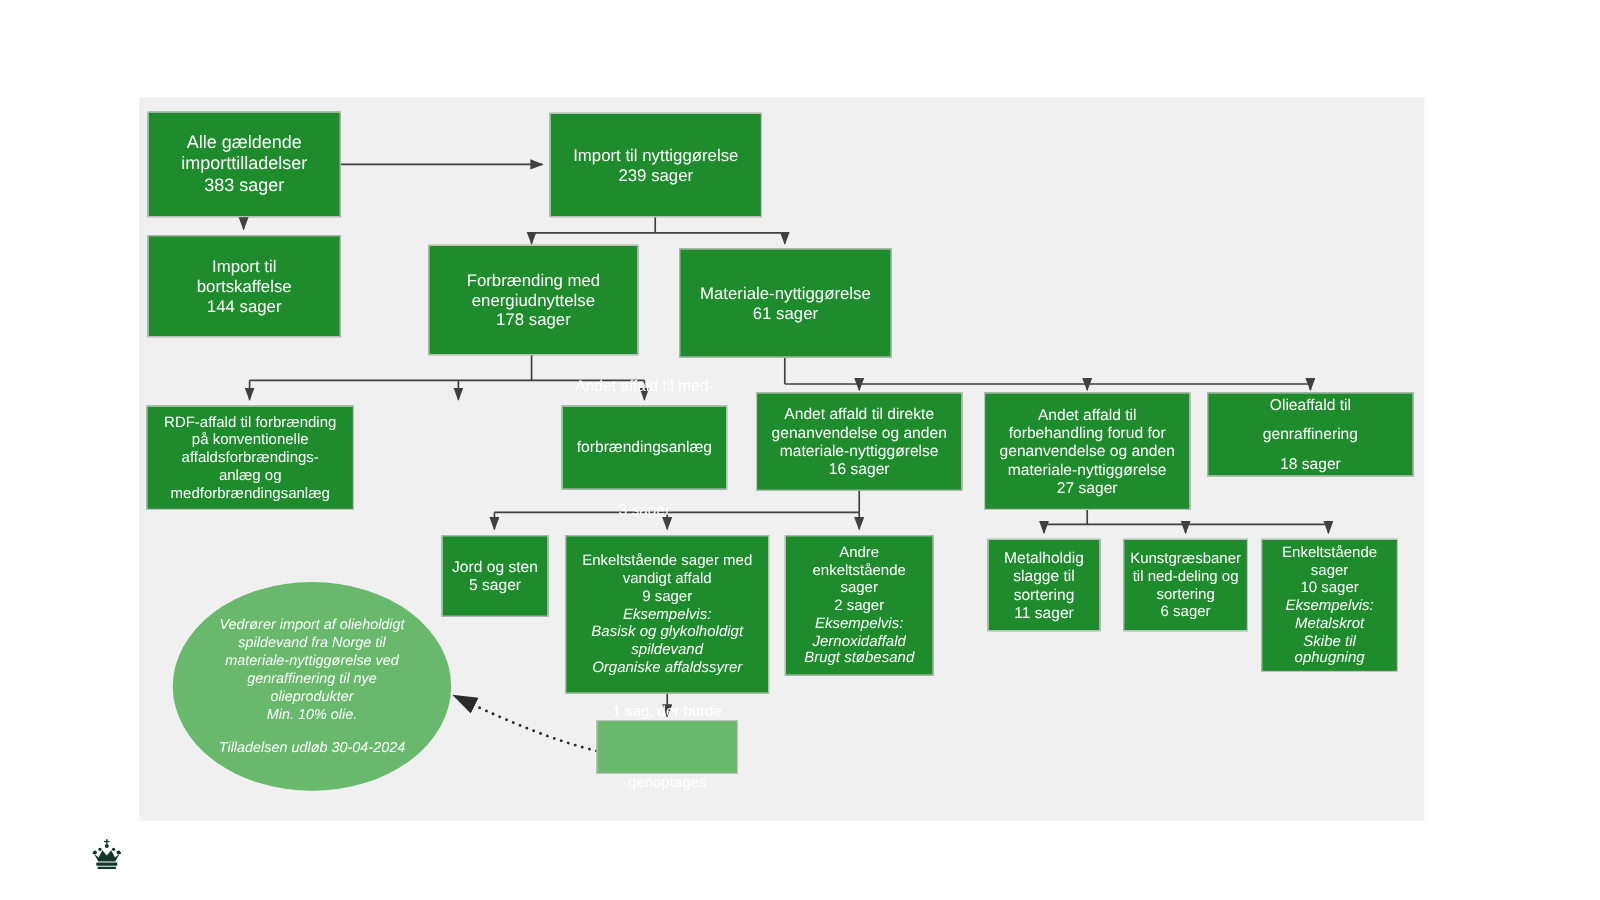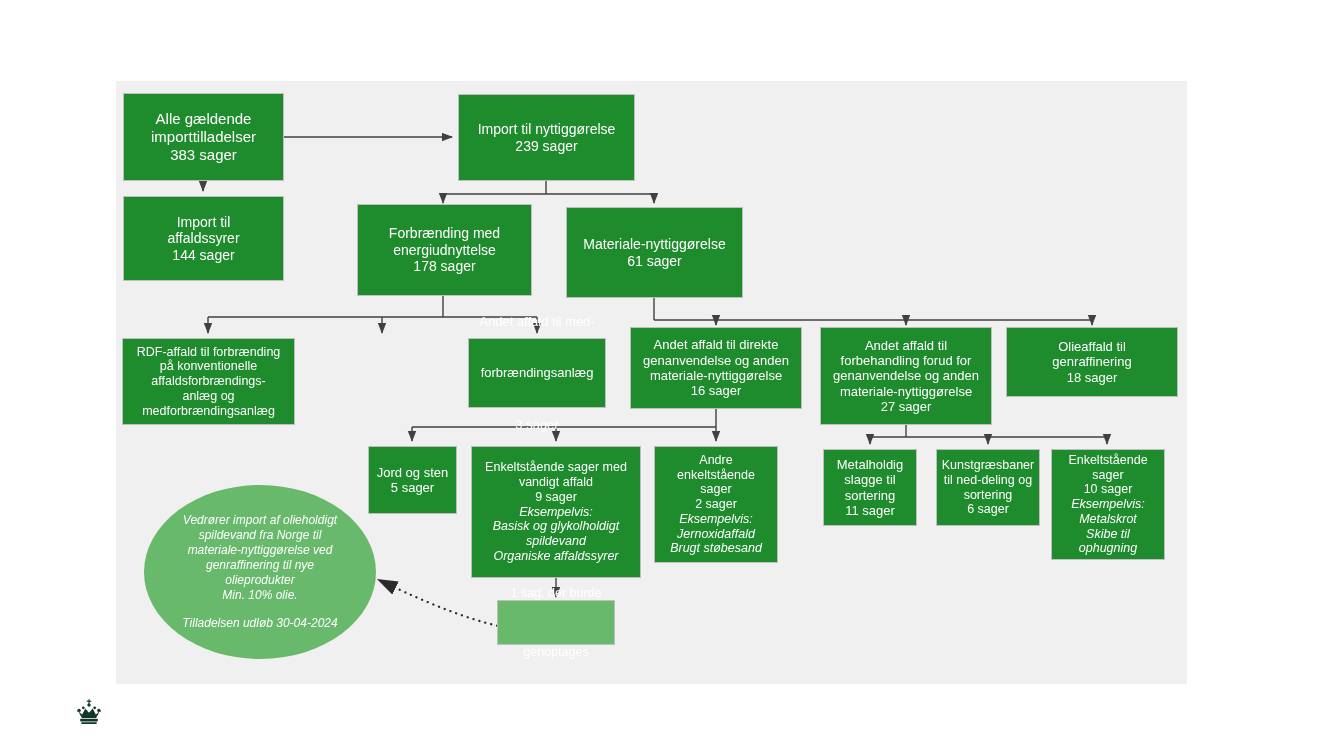--- a/index.html
+++ b/index.html
@@ -119,21 +119,21 @@
   </svg>
 
   <div class="node" style="left:123px; top:93px; width:161px; height:88px; font-size:15px;">
     <span class="ln">Alle gældende</span>
     <span class="ln">importtilladelser</span>
     <span class="ln">383 sager</span>
   </div>
 
   <div class="node" style="left:123px; top:196px; width:161px; height:85px; font-size:14px;">
     <span class="ln">Import til</span>
-    <span class="ln">affaldssyrer</span>
+    <span class="ln">bortskaffelse</span>
     <span class="ln">144 sager</span>
   </div>
 
   <div class="node" style="left:458px; top:94px; width:177px; height:87px; font-size:14px;">
     <span class="ln">Import til nyttiggørelse</span>
     <span class="ln">239 sager</span>
   </div>
 
   <div class="node" style="left:357px; top:204px; width:175px; height:92px; font-size:14px;">
     <span class="ln">Forbrænding med</span>
@@ -169,21 +169,21 @@
   </div>
 
   <div class="node" style="left:820px; top:327px; width:172px; height:98px; font-size:13px;">
     <span class="ln">Andet affald til</span>
     <span class="ln">forbehandling forud for</span>
     <span class="ln">genanvendelse og anden</span>
     <span class="ln">materiale-nyttiggørelse</span>
     <span class="ln">27 sager</span>
   </div>
 
-  <div class="node" style="left:1006px; top:327px; width:172px; height:70px; font-size:13px;">
+  <div class="node" style="left:1006px; top:327px; width:172px; height:70px; font-size:13px;justify-content:space-between;">
     <span class="ln">Olieaffald til</span>
     <span class="ln">genraffinering</span>
     <span class="ln">18 sager</span>
   </div>
 
   <div class="node" style="left:368px; top:446px; width:89px; height:68px; font-size:13px;">
     <span class="ln">Jord og sten</span>
     <span class="ln">5 sager</span>
   </div>
 

